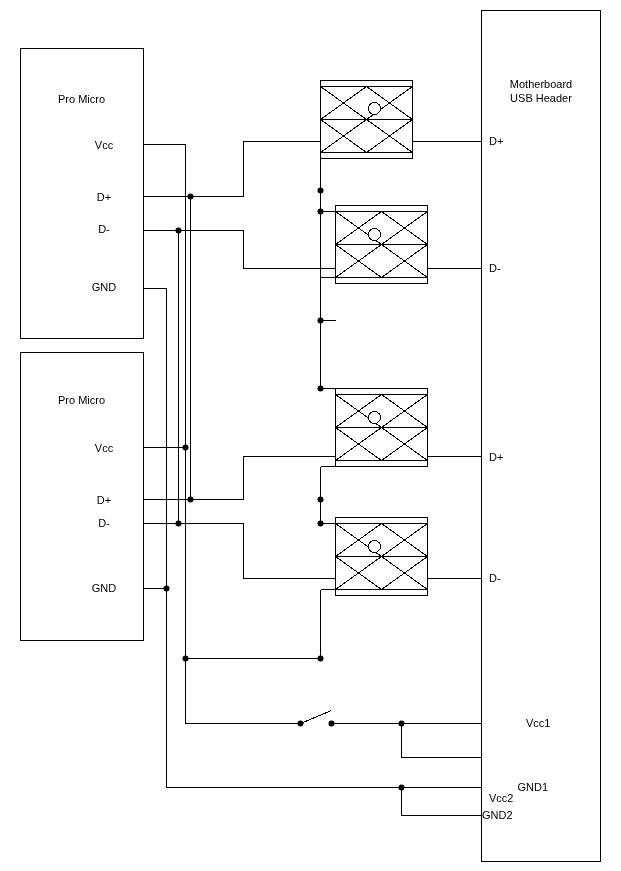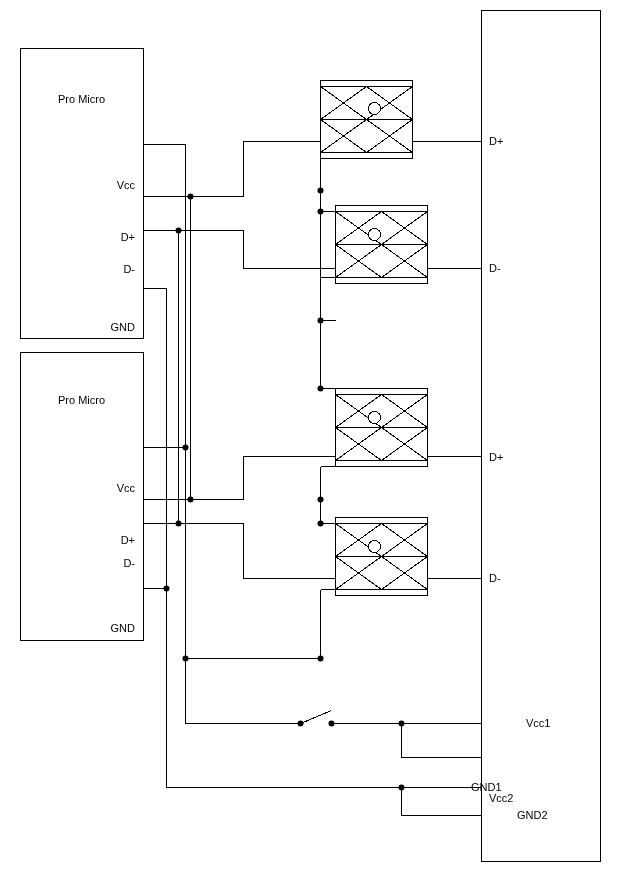--- a/index.html
+++ b/index.html
@@ -22,21 +22,21 @@
   }
   .lbl {
     position: absolute;
     font-family: "Liberation Sans", sans-serif;
     font-size: 11px;
     color: #000000;
     white-space: pre;
     line-height: 14px;
   }
   .lbl.center { text-align: center; }
-  .lbl.right  { text-align: right; margin-top: 40px; }
+  .lbl.right  { text-align: center; }
   .lbl.left   { text-align: left; }
 </style>
 </head>
 <body>
 
 <div id="root">
 
   <svg id="diagram-svg" width="621" height="871" viewBox="0 0 621 871">
     <g fill="none" stroke="#000000" stroke-width="1" shape-rendering="crispEdges">
 
@@ -161,33 +161,34 @@
       <circle cx="331.5" cy="723.5" r="3"></circle>
       <circle cx="401.5" cy="723.5" r="3"></circle>
       <circle cx="401.5" cy="787.5" r="3"></circle>
     </g>
   </svg>
 
   <div class="lbl center" style="left:41px; top:92px; width:81px;">Pro Micro</div>
 
   <div class="lbl center" style="left:41px; top:393px; width:81px;">Pro Micro</div>
 
+  <div class="lbl center" style="left:496px; top:77px; width:90px;">Motherboard<br>USB Header</div>
 
   <div class="lbl right" style="left:73px; top:138px; width:62px;">Vcc</div>
   <div class="lbl right" style="left:73px; top:190px; width:62px;">D+</div>
   <div class="lbl right" style="left:73px; top:222px; width:62px;">D-</div>
   <div class="lbl right" style="left:73px; top:280px; width:62px;">GND</div>
 
   <div class="lbl right" style="left:73px; top:441px; width:62px;">Vcc</div>
   <div class="lbl right" style="left:73px; top:493px; width:62px;">D+</div>
   <div class="lbl right" style="left:73px; top:516px; width:62px;">D-</div>
   <div class="lbl right" style="left:73px; top:581px; width:62px;">GND</div>
 
   <div class="lbl left" style="left:489px; top:134px; width:60px;">D+</div>
   <div class="lbl left" style="left:489px; top:261px; width:60px;">D-</div>
   <div class="lbl left" style="left:489px; top:450px; width:60px;">D+</div>
   <div class="lbl left" style="left:489px; top:571px; width:60px;">D-</div>
   <div class="lbl left" style="left:489px; top:716px; width:60px;margin-left:37px;">Vcc1</div>
   <div class="lbl left" style="left:489px; top:750px; width:60px;margin-top:41px;">Vcc2</div>
-  <div class="lbl left" style="left:471px; top:780px; width:60px;">GND1</div>
-  <div class="lbl left" style="left:517px; top:808px; width:60px;">GND2</div>
+  <div class="lbl left" style="left:488px; top:780px; width:60px;text-align:right;">GND1</div>
+  <div class="lbl left" style="left:482px; top:808px; width:60px;">GND2</div>
 
 </div>
 
 </body></html>

